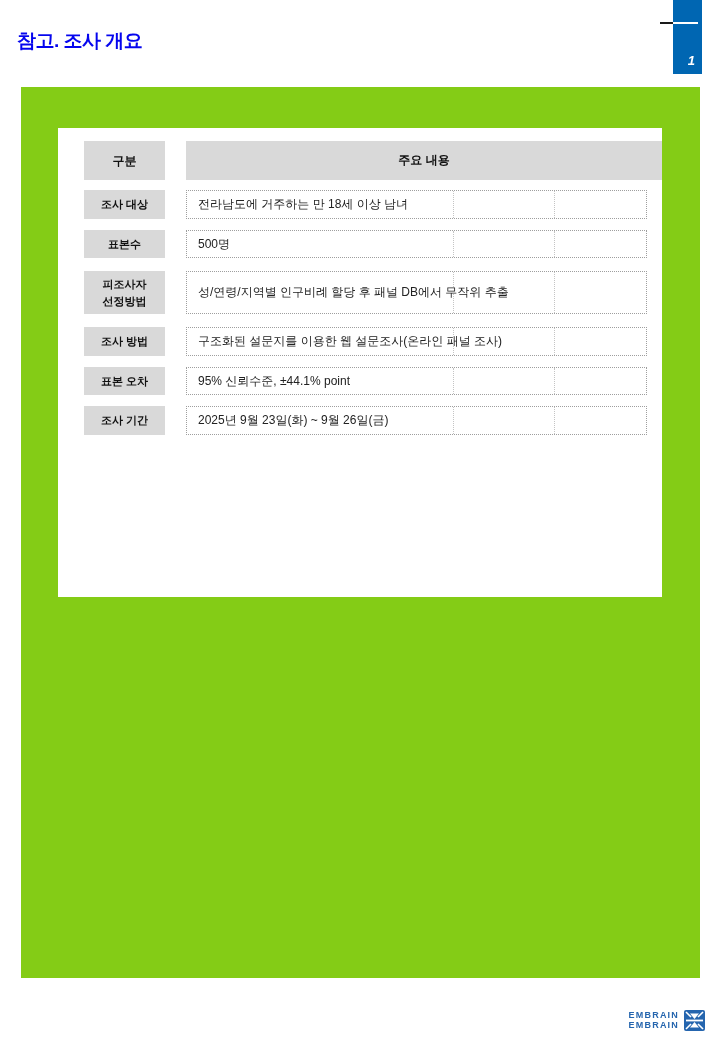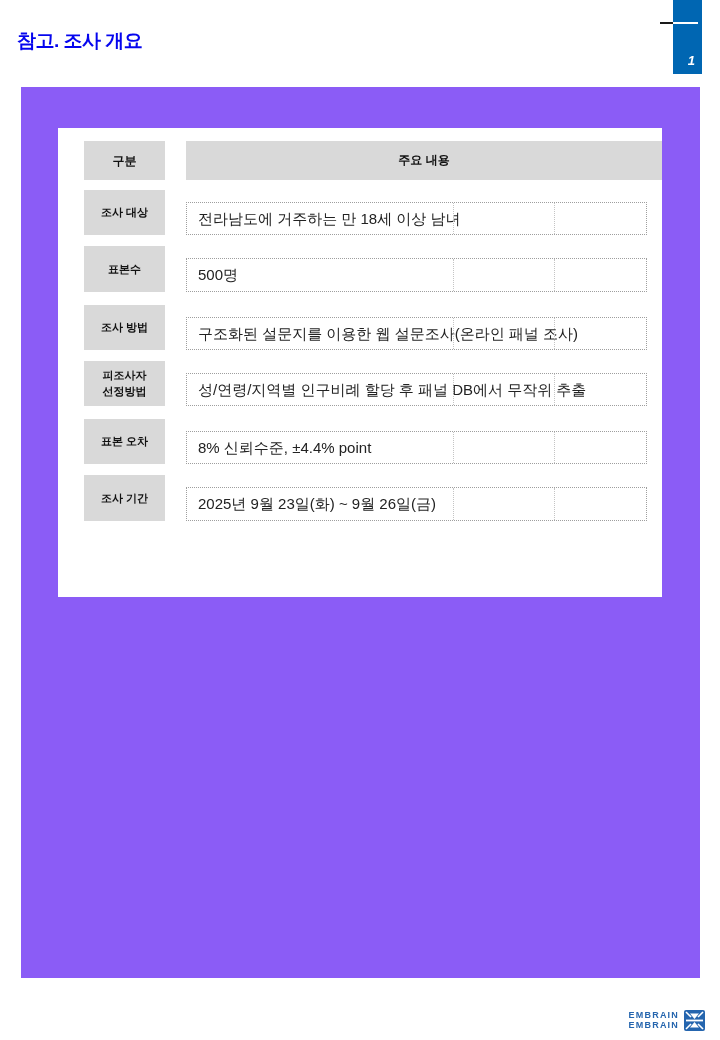--- a/index.html
+++ b/index.html
@@ -28,21 +28,21 @@
     position:absolute; right:7px; bottom:6px;
     color:#ffffff; font-size:13px; font-style:italic; font-weight:bold;
   }
   .tab-black-tick {
     position:absolute; left:660px; top:22px; width:13px; height:2px; background:#1a1a1a;
   }
 
   
   .gray-panel {
     position:absolute; left:21px; top:87px; width:679px; height:891px;
-    background:#8b5cf6;
+    background:#84cc16;
   }
   .card {
     position:absolute; left:37px; top:41px; width:604px; height:469px;
     background:#ffffff;
   }
 
   
   .tbl { position:absolute; left:0; top:13px; width:100%; }
   .trow { display:flex; align-items:stretch; margin-bottom:11px; }
   .trow.gap-lg { margin-bottom:13px; }
@@ -60,22 +60,22 @@
     background:#D9D9D9; color:#111111;
     display:flex; align-items:center; justify-content:center;
     font-size:12px; font-weight:bold;
   }
   .tcontent {
     margin-left:21px; width:461px; min-height:28px;
     border:1px dotted #9e9e9e;
     position:relative;
     display:flex; align-items:center;
     padding:4px 10px 4px 11px;
-    font-size:15px; color:#222222;
-    white-space:pre-line; line-height:1.55;margin-top:12px;
+    font-size:12px; color:#222222;
+    white-space:pre-line; line-height:1.55;
   }
   .tcontent::before, .tcontent::after {
     content:""; position:absolute; top:0; bottom:0;
     border-left:1px dotted #c4c4c4;
   }
   .tcontent::before { left:58%; }
   .tcontent::after  { left:80%; }
   .trow.tall .tlabel { min-height:43px; }
   .trow.tall2 .tlabel { min-height:47px; }
 
@@ -112,34 +112,34 @@
       <div class="trow">
         <div class="tlabel">조사 대상</div>
         <div class="tcontent">전라남도에 거주하는 만 18세 이상 남녀</div>
       </div>
 
       <div class="trow gap-lg">
         <div class="tlabel">표본수</div>
         <div class="tcontent">500명</div>
       </div>
 
-      <div class="trow">
-        <div class="tlabel">조사 방법</div>
-        <div class="tcontent">구조화된 설문지를 이용한 웹 설문조사(온라인 패널 조사)</div>
-      </div>
-
       <div class="trow tall gap-lg">
         <div class="tlabel">피조사자
 선정방법</div>
         <div class="tcontent">성/연령/지역별 인구비례 할당 후 패널 DB에서 무작위 추출</div>
       </div>
 
       <div class="trow">
+        <div class="tlabel">조사 방법</div>
+        <div class="tcontent">구조화된 설문지를 이용한 웹 설문조사(온라인 패널 조사)</div>
+      </div>
+
+      <div class="trow">
         <div class="tlabel">표본 오차</div>
-        <div class="tcontent">8% 신뢰수준, ±4.4% point</div>
+        <div class="tcontent">95% 신뢰수준, ±44.1% point</div>
       </div>
 
 
 
       <div class="trow">
         <div class="tlabel">조사 기간</div>
         <div class="tcontent">2025년 9월 23일(화) ~ 9월 26일(금)</div>
       </div>
 
 

